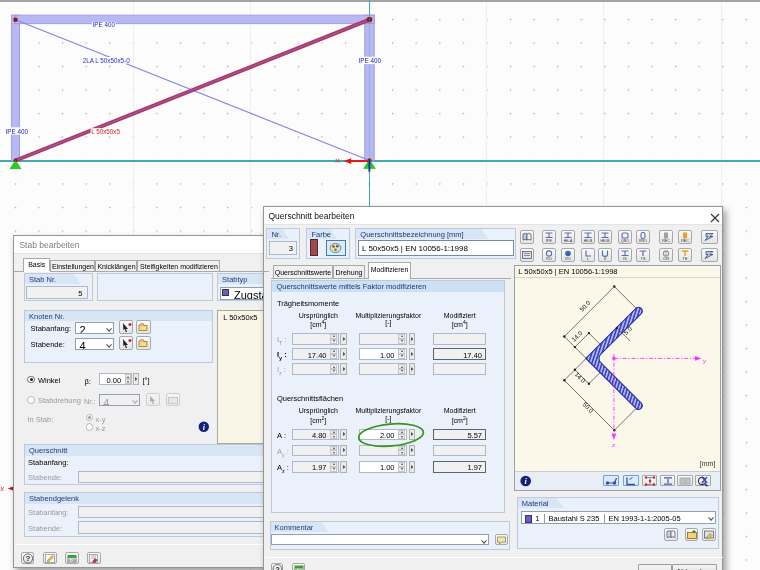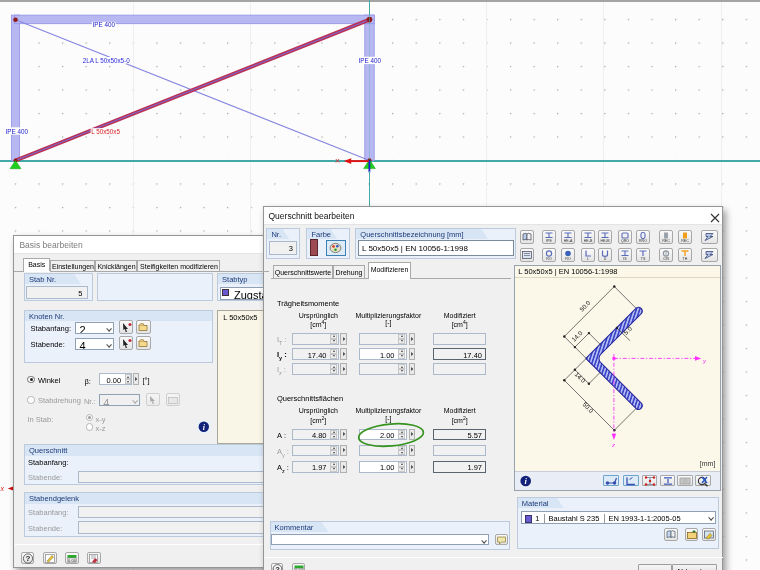--- a/index.html
+++ b/index.html
@@ -108,21 +108,21 @@
  </svg>
  <div class="teal-v" style="top:0;height:15px"></div>
  <div class="teal-v" style="top:15px;height:9px;opacity:.55"></div>
  <div class="teal-v" style="top:24px;height:134.5px;opacity:.32"></div>
  <div class="teal-v" style="top:171px;height:399px"></div>
  <div style="position:absolute;left:357.8px;top:56.7px;width:23.8px;height:7.4px;background:#fff;font-size:6.3px;color:#2020cc;text-align:center;padding-top:0.6px">IPE 400</div>
 </div>
 
 <div id="dstab" class="dlg" style="left:13.4px;top:198.5px;width:254.6px;height:333.2px">
  <div class="tbar">
-      <span class="tt tti">Basis bearbeiten</span>
+      <span class="tt tti">Stab bearbeiten</span>
     </div>
 
  <div class="tab act" style="left:8.6px;top:22.2px;width:27.5px;height:13px">Basis</div>
  <div class="tab" style="left:36.1px;top:24.2px;width:45px;height:11px">Einstellungen</div>
  <div class="tab" style="left:81.1px;top:24.2px;width:42px;height:11px">Knicklängen</div>
  <div class="tab" style="left:123.1px;top:24.2px;width:83px;height:11px">Steifigkeiten modifizieren</div>
  <div style="position:absolute;left:0px;top:35px;width:254.6px;height:1px;background:#a9a9a9;z-index:2"></div>
  <div style="position:absolute;left:9.6px;top:35.2px;width:26.5px;height:1.6px;background:#fff;z-index:3"></div>
 
  <div class="grp" style="left:9.6px;top:37.3px;width:68.6px;height:28.6px">
@@ -288,20 +288,23 @@
  <div class="cmb" style="left:94.5px;top:33.8px;width:155.5px;height:15.9px;border-color:#7a8a9a;font-size:8px;padding-top:3px">L 50x50x5 | EN 10056-1:1998</div>
 
  <div id="ptb"></div>
 
  <div class="tab" style="left:9.5px;top:58.5px;width:60px;height:13px">Querschnittswerte</div>
  <div class="tab" style="left:69.5px;top:58.5px;width:32px;height:13px">Drehung</div>
  <div class="tab act" style="left:104.5px;top:55.8px;width:43px;height:15.7px">Modifizieren</div>
  <div style="position:absolute;left:7.9px;top:71.5px;width:240px;height:1px;background:#a9a9a9;z-index:2"></div>
  <div style="position:absolute;left:105.5px;top:71px;width:41px;height:2px;background:#fff;z-index:3"></div>
 
+ <div class="grp" style="left:7.9px;top:73.9px;width:233.6px;height:232.3px">
+   <div class="ghd" style="width:100%;background:#cddff2">Querschnittswerte mittels Faktor modifizieren</div>
+ </div>
  <div class="lbl" style="left:13.4px;top:92.4px">Trägheitsmomente</div>
  <div class="lbl hc" style="left:-0.2px;top:105.4px">Ursprünglich<br>[cm<sup style="font-size:5px">4</sup>]</div>
  <div class="lbl hc" style="left:69.9px;top:105.4px">Multiplizierungsfaktor<br>[-]</div>
  <div class="lbl hc" style="left:141.2px;top:105.4px">Modifiziert<br>[cm<sup style="font-size:5px">4</sup>]</div>
  <div id="rows1"></div>
  <div class="lbl" style="left:13.4px;top:187.9px">Querschnittsflächen</div>
  <div class="lbl hc" style="left:-0.2px;top:200.9px">Ursprünglich<br>[cm<sup style="font-size:5px">2</sup>]</div>
  <div class="lbl hc" style="left:69.9px;top:200.9px">Multiplizierungsfaktor<br>[-]</div>
  <div class="lbl hc" style="left:141.2px;top:200.9px">Modifiziert<br>[cm<sup style="font-size:5px">2</sup>]</div>
  <div id="rows2"></div>

